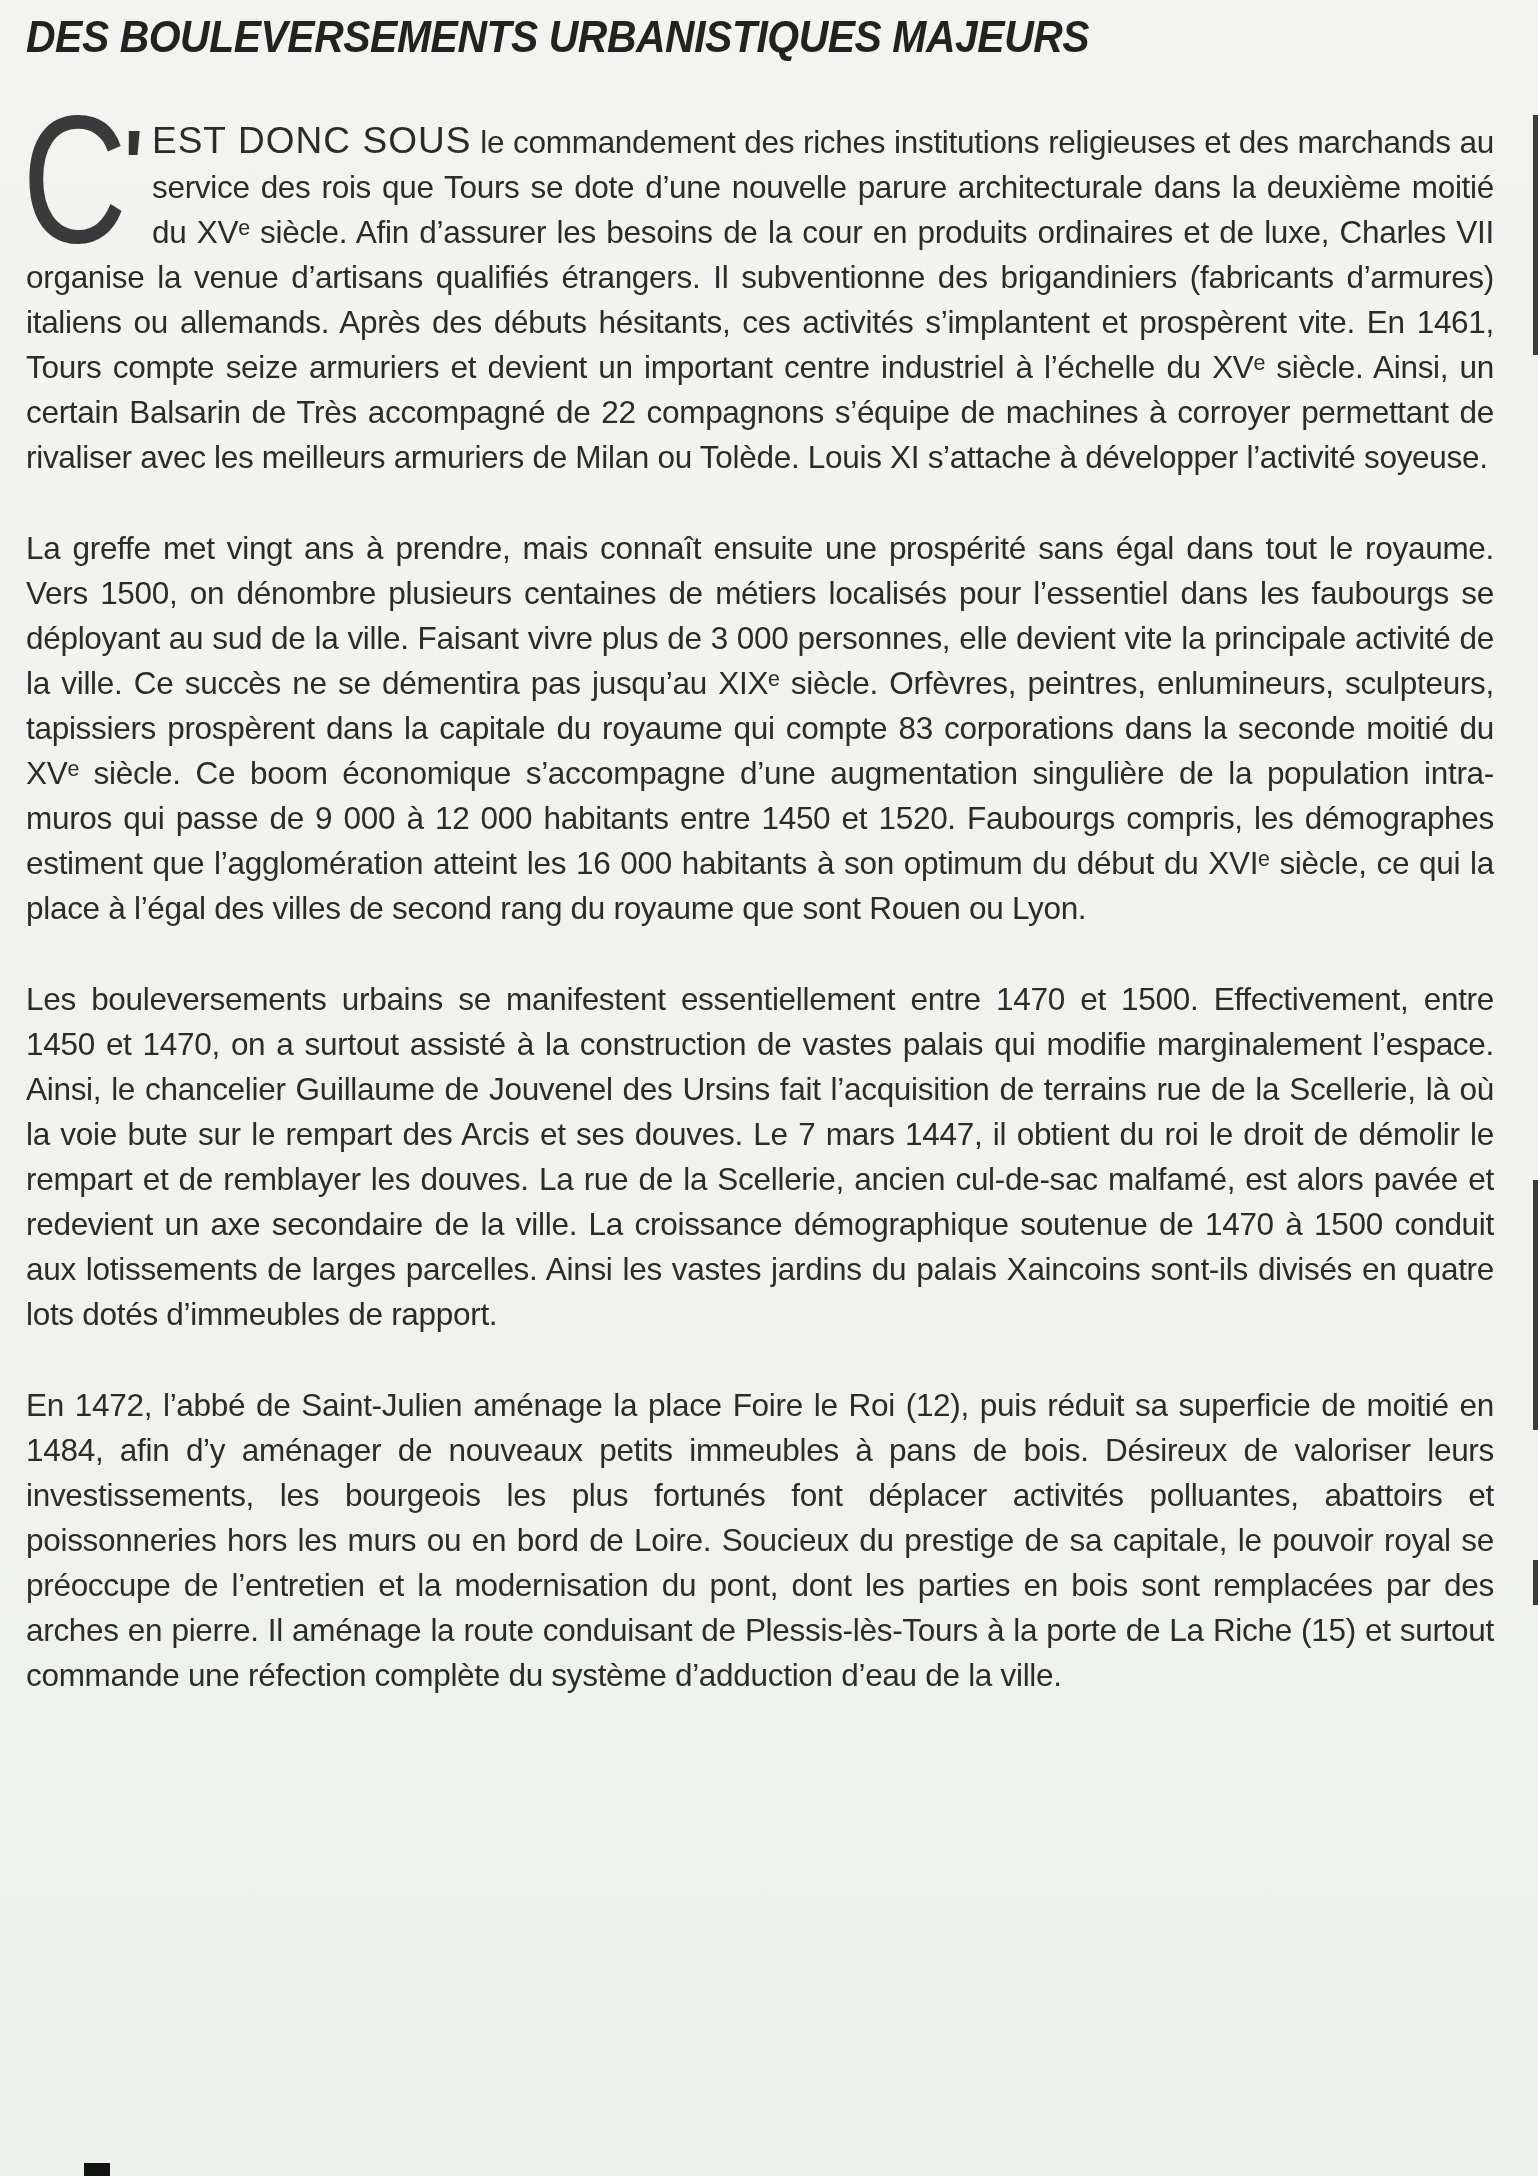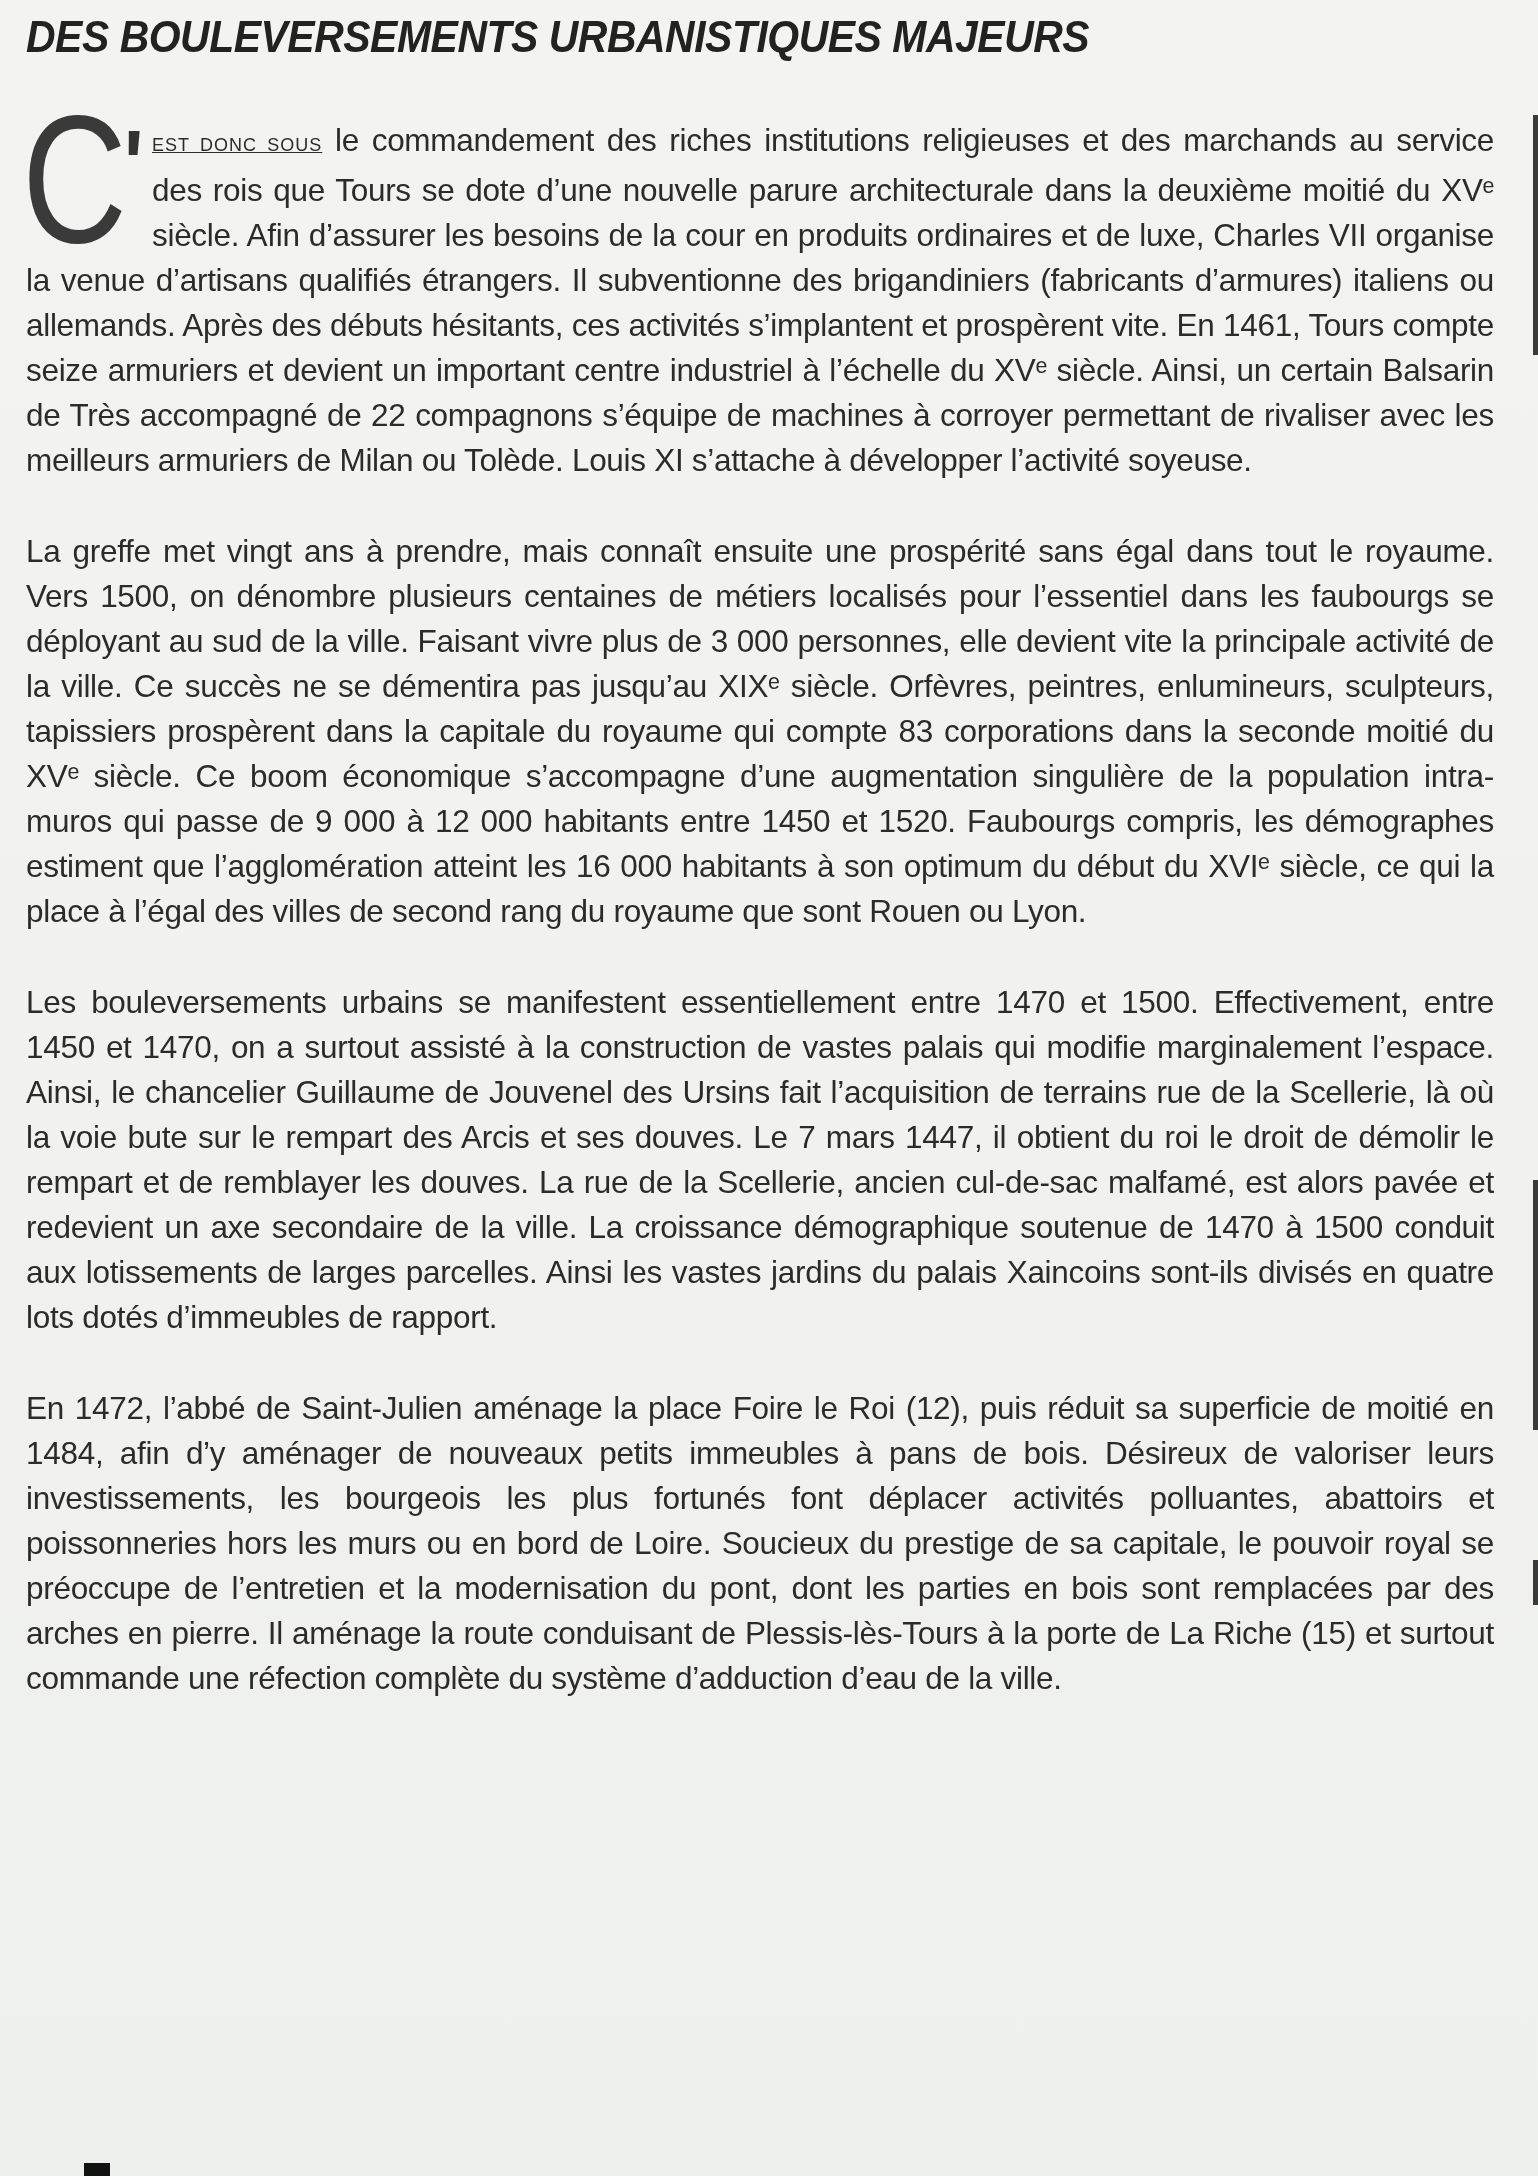--- a/index.html
+++ b/index.html
@@ -59,24 +59,23 @@
     right: -10px;
     top: -6px;
     font-size: 96px;
     line-height: 1;
     font-weight: 700;
     color: #343434;
     transform: scaleX(0.85) skewX(-3deg);
     transform-origin: left top;
   }
   .leadin {
-    font-size: 18px;
+    font-size: 37px;
     letter-spacing: 1px;
     color: #2b2b2b;
-    text-decoration: underline;
   }
   
   .edge-mark {
     position: absolute;
     right: 0;
     width: 5px;
     background: #1a1a1a;
     opacity: 0.85;
   }
   .edge-a { top: 115px; height: 240px; }

